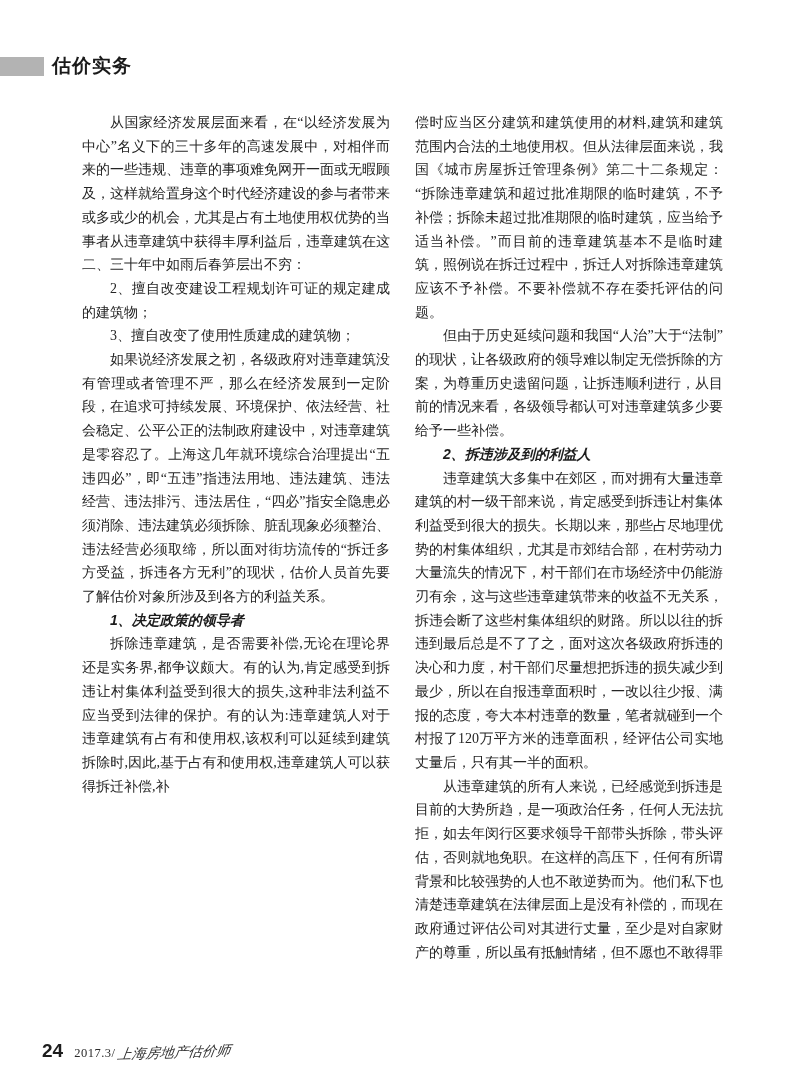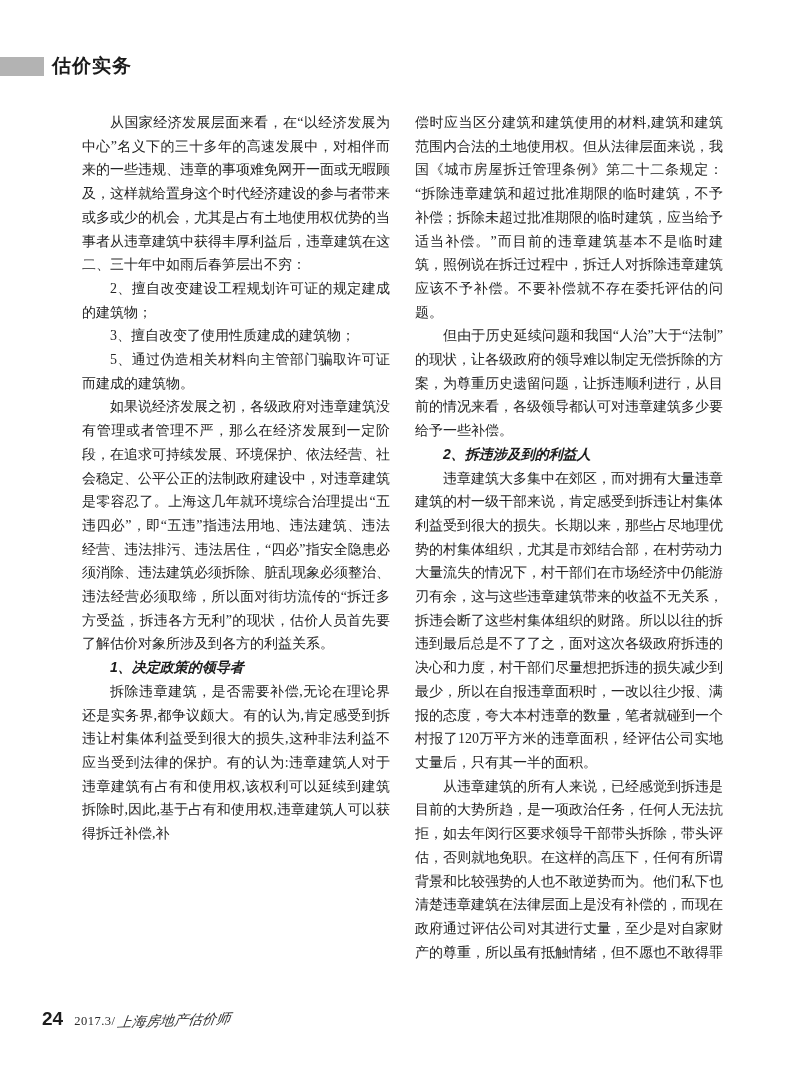--- a/index.html
+++ b/index.html
@@ -75,20 +75,21 @@
     top: 1008px;
     display: flex;
     align-items: baseline;
   }
   .page-num {
     font-family: "Liberation Sans", "DejaVu Sans", sans-serif;
     font-size: 19px;
     font-weight: 600;
     color: #1d1d1d;
     margin-right: 11px;
+    margin-top: 32px;
   }
   .issue {
     font-family: Liberation Serif, serif;
     font-size: 12.5px;
     color: #2a2a2a;
     letter-spacing: 0.5px;
   }
   .journal-script {
     display: inline-block;
     font-family: "DejaVu Serif", serif;
@@ -108,21 +109,20 @@
     <span class="header-bar"></span>
     <span class="header-title">估价实务</span>
   </header>
 
   <main class="columns">
 
     <div class="col">
       <p class="indent">从国家经济发展层面来看，在“以经济发展为中心”名义下的三十多年的高速发展中，对相伴而来的一些违规、违章的事项难免网开一面或无暇顾及，这样就给置身这个时代经济建设的参与者带来或多或少的机会，尤其是占有土地使用权优势的当事者从违章建筑中获得丰厚利益后，违章建筑在这二、三十年中如雨后春笋层出不穷：</p>
       <p class="indent">2、擅自改变建设工程规划许可证的规定建成的建筑物；</p>
       <p class="indent">3、擅自改变了使用性质建成的建筑物；</p>
-      <p class="indent">5、通过伪造相关材料向主管部门骗取许可证而建成的建筑物。</p>
       <p class="indent">如果说经济发展之初，各级政府对违章建筑没有管理或者管理不严，那么在经济发展到一定阶段，在追求可持续发展、环境保护、依法经营、社会稳定、公平公正的法制政府建设中，对违章建筑是零容忍了。上海这几年就环境综合治理提出“五违四必”，即“五违”指违法用地、违法建筑、违法经营、违法排污、违法居住，“四必”指安全隐患必须消除、违法建筑必须拆除、脏乱现象必须整治、违法经营必须取缔，所以面对街坊流传的“拆迁多方受益，拆违各方无利”的现状，估价人员首先要了解估价对象所涉及到各方的利益关系。</p>
       <p class="subhead">1、决定政策的领导者</p>
       <p class="indent">拆除违章建筑，是否需要补偿,无论在理论界还是实务界,都争议颇大。有的认为,肯定感受到拆违让村集体利益受到很大的损失,这种非法利益不应当受到法律的保护。有的认为:违章建筑人对于违章建筑有占有和使用权,该权利可以延续到建筑拆除时,因此,基于占有和使用权,违章建筑人可以获得拆迁补偿,补</p>
     </div>
 
     <div class="col">
       <p class="no-indent">偿时应当区分建筑和建筑使用的材料,建筑和建筑范围内合法的土地使用权。但从法律层面来说，我国《城市房屋拆迁管理条例》第二十二条规定：“拆除违章建筑和超过批准期限的临时建筑，不予补偿；拆除未超过批准期限的临时建筑，应当给予适当补偿。”而目前的违章建筑基本不是临时建筑，照例说在拆迁过程中，拆迁人对拆除违章建筑应该不予补偿。不要补偿就不存在委托评估的问题。</p>
       <p class="indent">但由于历史延续问题和我国“人治”大于“法制”的现状，让各级政府的领导难以制定无偿拆除的方案，为尊重历史遗留问题，让拆违顺利进行，从目前的情况来看，各级领导都认可对违章建筑多少要给予一些补偿。</p>
       <p class="subhead">2、拆违涉及到的利益人</p>
       <p class="indent">违章建筑大多集中在郊区，而对拥有大量违章建筑的村一级干部来说，肯定感受到拆违让村集体利益受到很大的损失。长期以来，那些占尽地理优势的村集体组织，尤其是市郊结合部，在村劳动力大量流失的情况下，村干部们在市场经济中仍能游刃有余，这与这些违章建筑带来的收益不无关系，拆违会断了这些村集体组织的财路。所以以往的拆违到最后总是不了了之，面对这次各级政府拆违的决心和力度，村干部们尽量想把拆违的损失减少到最少，所以在自报违章面积时，一改以往少报、满报的态度，夸大本村违章的数量，笔者就碰到一个村报了120万平方米的违章面积，经评估公司实地丈量后，只有其一半的面积。</p>

